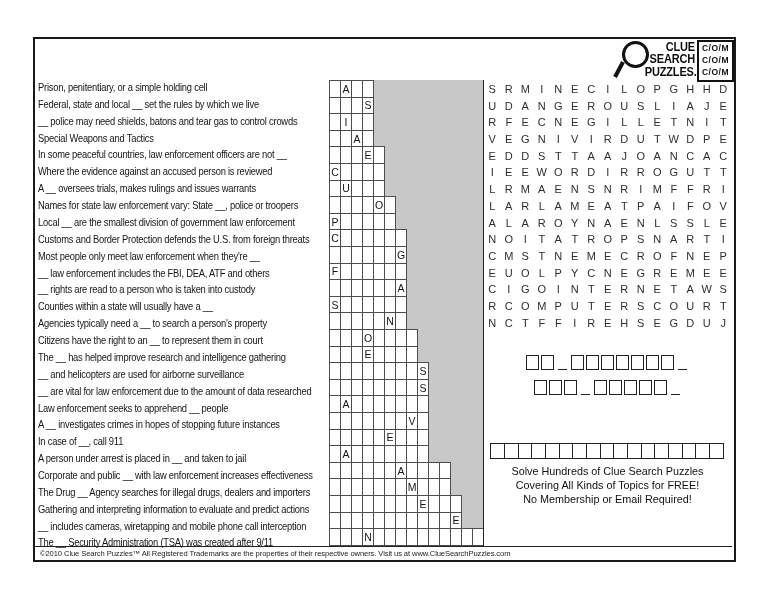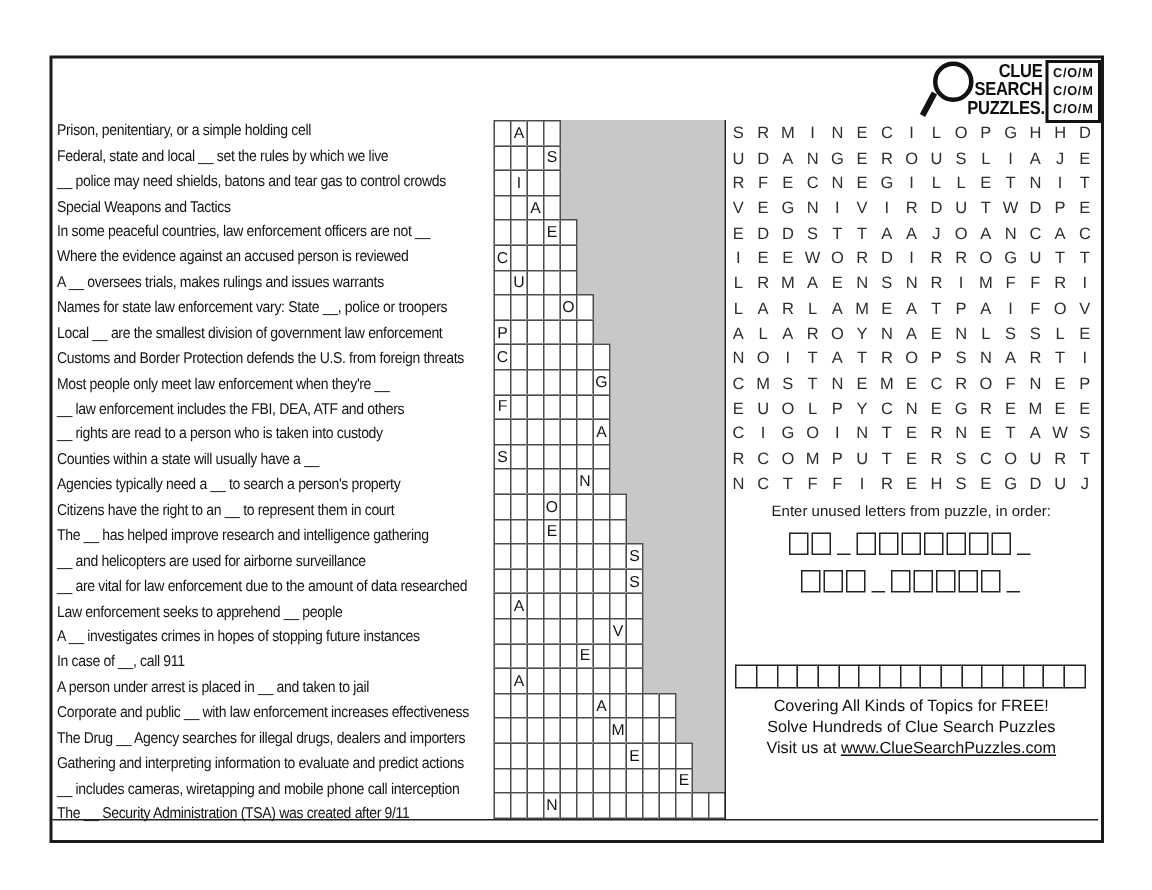--- a/index.html
+++ b/index.html
@@ -619,27 +619,27 @@
         <span class="ws-letter">H</span>
         <span class="ws-letter">S</span>
         <span class="ws-letter">E</span>
         <span class="ws-letter">G</span>
         <span class="ws-letter">D</span>
         <span class="ws-letter">U</span>
         <span class="ws-letter">J</span>
       </div>
     </div>
 
-  <div class="abs panel-text" id="unused-instr" style="top:336px">Enter unused letters from puzzle, in order:</div>
   <div class="abs boxrow" id="unused-row-0" style="top:352px"><span class="lbox"></span><span class="lbox"></span><span class="dash"></span><span class="lbox"></span><span class="lbox"></span><span class="lbox"></span><span class="lbox"></span><span class="lbox"></span><span class="lbox"></span><span class="lbox"></span><span class="dash"></span></div>
   <div class="abs boxrow" id="unused-row-1" style="top:377px"><span class="lbox"></span><span class="lbox"></span><span class="lbox"></span><span class="dash"></span><span class="lbox"></span><span class="lbox"></span><span class="lbox"></span><span class="lbox"></span><span class="lbox"></span><span class="dash"></span></div>
 
   <div class="abs boxrow" id="hidden-row" style="top:441px"><span class="hbox"></span><span class="hbox"></span><span class="hbox"></span><span class="hbox"></span><span class="hbox"></span><span class="hbox"></span><span class="hbox"></span><span class="hbox"></span><span class="hbox"></span><span class="hbox"></span><span class="hbox"></span><span class="hbox"></span><span class="hbox"></span><span class="hbox"></span><span class="hbox"></span><span class="hbox"></span><span class="hbox"></span></div>
 
   <div class="abs" id="promo">
+    <div>Solve Hundreds of Clue Search Puzzles</div>
     <div>Covering All Kinds of Topics for FREE!</div>
-    <div>Solve Hundreds of Clue Search Puzzles</div>
-    <div><span>Visit us at </span><span class="url">www.ClueSearchPuzzles.com</span></div>
+    <div>No Membership or Email Required!</div>
   </div>
 
   <div class="abs" id="hrule"></div>
+  <div class="abs" id="footer">©2010 Clue Search Puzzles™ All Registered Trademarks are the properties of their respective owners. Visit us at www.ClueSearchPuzzles.com</div>
 
 </div>
 
 </body></html>

